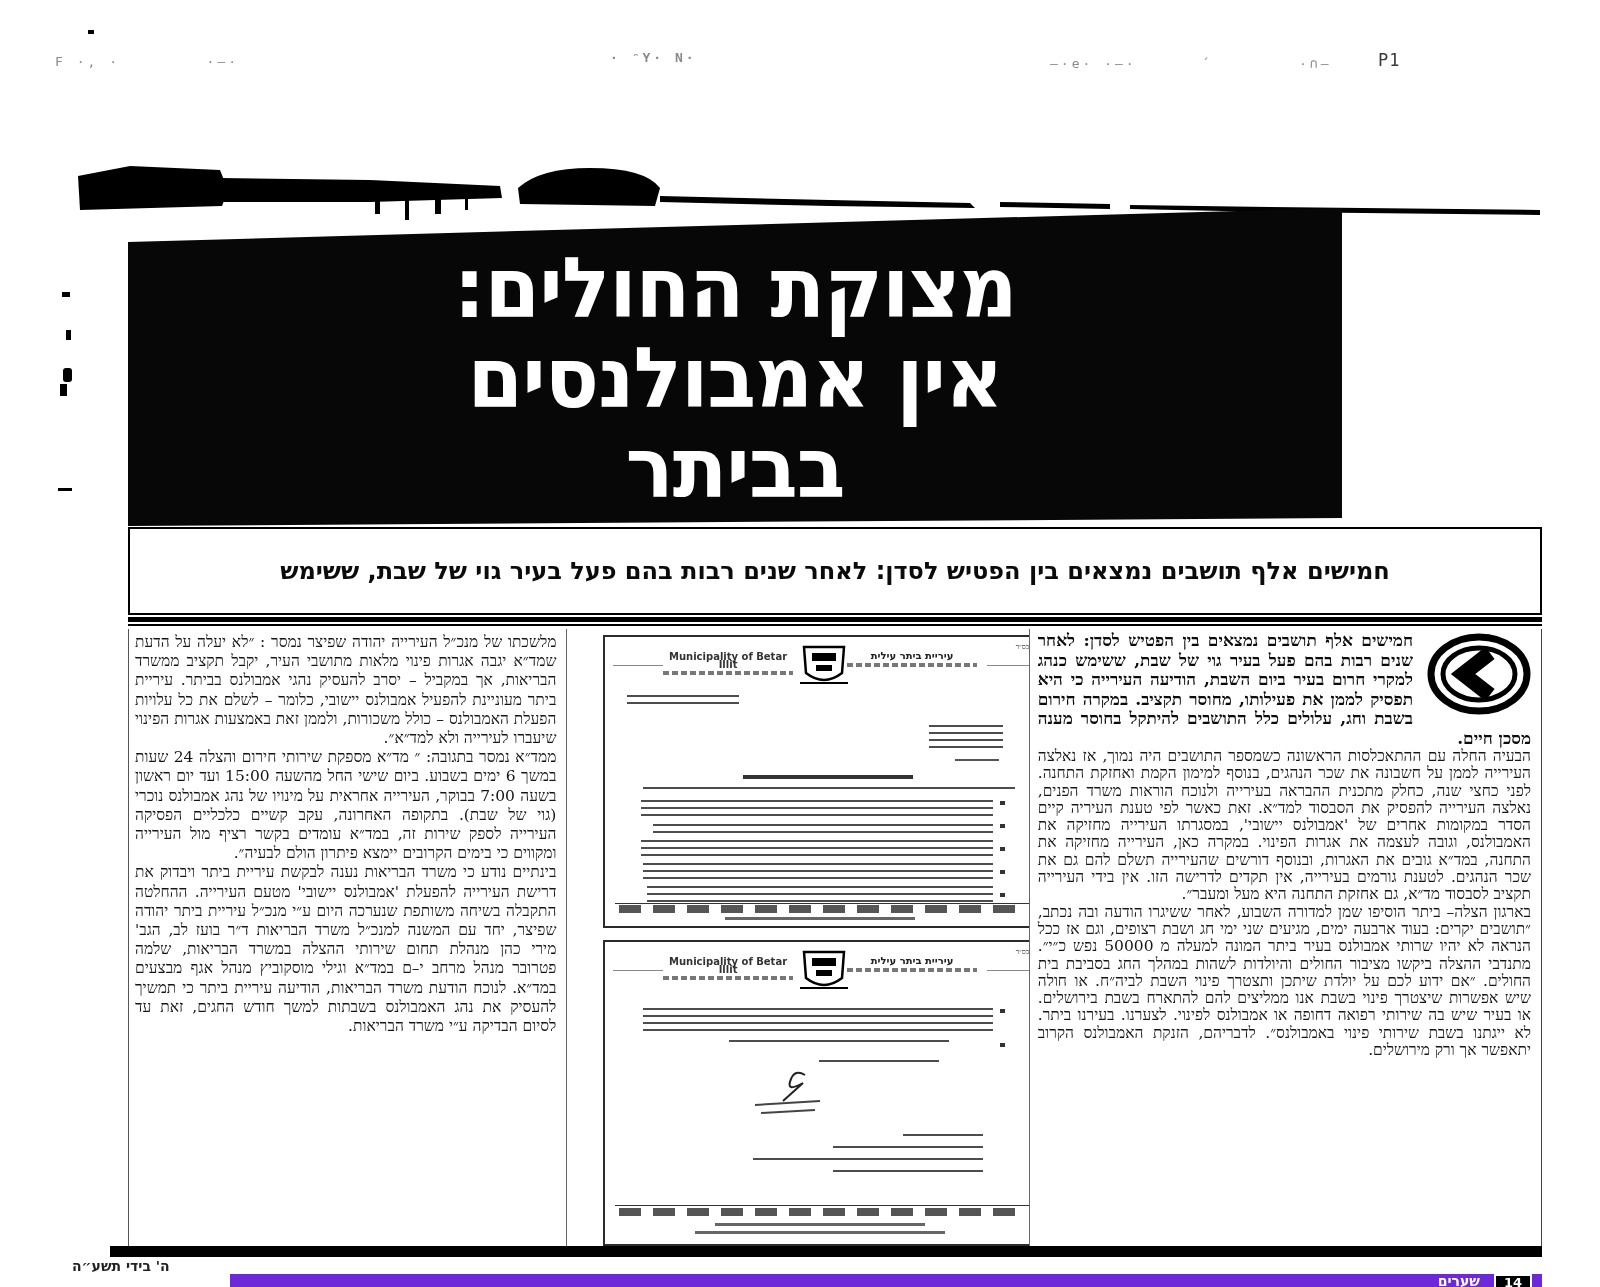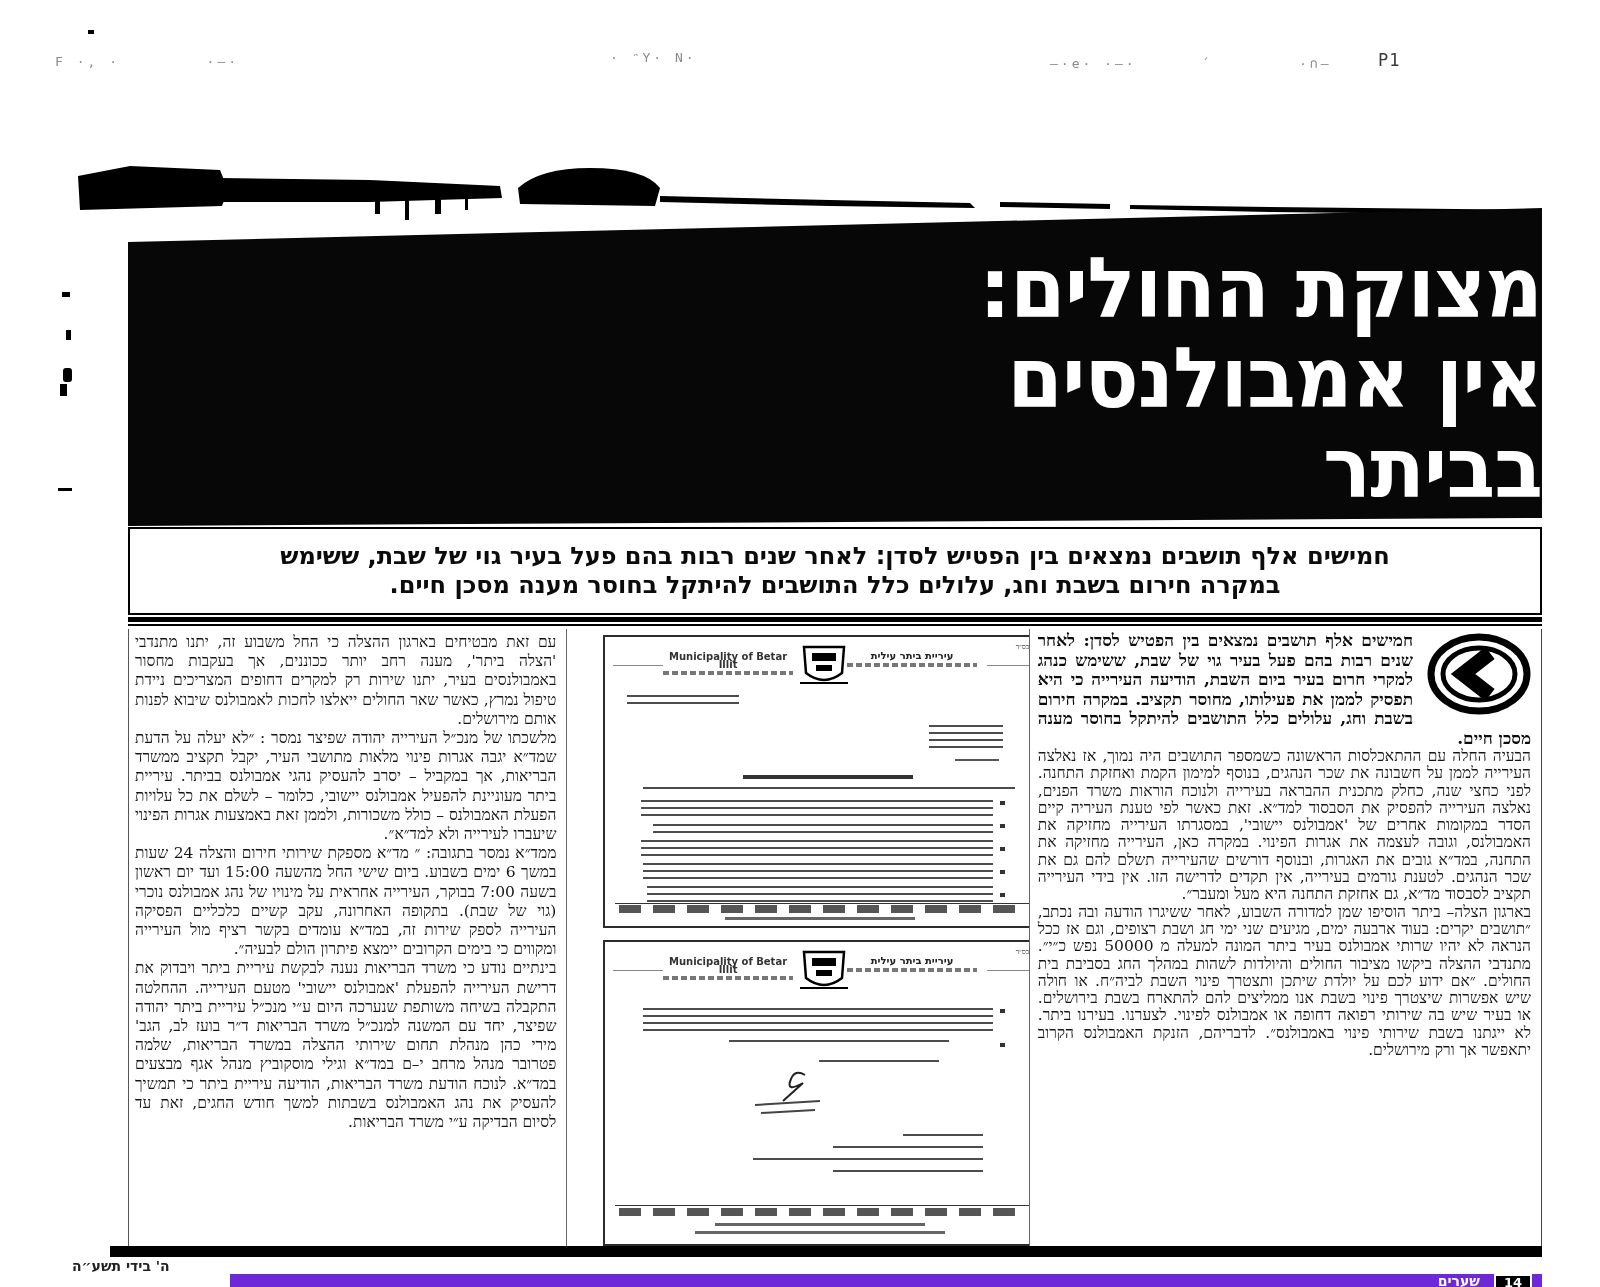--- a/index.html
+++ b/index.html
@@ -4,34 +4,34 @@
 <style>
   html,body{margin:0;padding:0;background:#fff;}
   #page{position:relative;width:1600px;height:1287px;background:#fff;overflow:hidden;
         font-family:"DejaVu Serif",serif;color:#111;}
 
   
   .fax-header{position:absolute;top:42px;left:0;width:1600px;height:40px;
               font-family:"DejaVu Sans Mono",monospace;color:#8a8a8a;font-size:13px;}
   .fax-frag{position:absolute;white-space:pre;letter-spacing:3px;}
   .fax-left{left:55px;top:12px;}
-  .fax-mid{left:610px;top:8px;}
+  .fax-mid{left:610px;top:8px;font-weight:bold;}
   .fax-right{left:1050px;top:14px;}
   .fax-p1{left:1378px;top:8px;color:#3a3a3a;font-size:17px;letter-spacing:1px;}
 
   
   .smudge{position:absolute;left:70px;top:156px;width:1480px;height:80px;}
 
   
   .speck{position:absolute;background:#000;}
 
   
-  .headline-block{position:absolute;left:128px;top:206px;width:1414px;height:320px;
+  .headline-block{position:absolute;left:128px;top:206px;width:1214px;height:320px;
     background:#070707;clip-path:polygon(0 36px,100% 2px,100% calc(100% - 8px),0 100%);
-    display:flex;flex-direction:column;align-items:flex-start;justify-content:center;
+    display:flex;flex-direction:column;align-items:center;justify-content:center;
     padding-top:26px;box-sizing:border-box;direction:rtl;}
   .headline-line{font-family:"DejaVu Sans",sans-serif;font-weight:800;color:#fff;
     font-size:80px;line-height:90px;letter-spacing:-1px;transform:scaleY(1.04);}
 
   
   .subhead-box{position:absolute;left:128px;top:527px;width:1414px;height:88px;
     border:2px solid #000;box-sizing:border-box;direction:rtl;
     display:flex;flex-direction:column;align-items:center;justify-content:center;}
   .subhead-line{font-family:"DejaVu Sans",sans-serif;font-weight:700;font-size:24px;
     line-height:29px;color:#0b0b0b;white-space:nowrap;}
@@ -123,21 +123,20 @@
   <div class="speck" style="left:88px;top:30px;width:6px;height:4px;"></div>
 
   <div class="headline-block">
     <div class="headline-line">מצוקת החולים:</div>
     <div class="headline-line">אין אמבולנסים</div>
     <div class="headline-line">בביתר</div>
   </div>
 
   <div class="subhead-box">
     <div class="subhead-line">חמישים אלף תושבים נמצאים בין הפטיש לסדן:  לאחר שנים רבות בהם פעל בעיר גוי של שבת, ששימש</div>
-    <div class="subhead-line">במקרה חירום בשבת וחג, עלולים כלל התושבים להיתקל בחוסר מענה מסכן חיים.</div>
   </div>
 
   <div class="rule-thick"></div>
   <div class="rule-thin"></div>
 
   <div class="columns">
 
     <div class="col col-right">
       <svg class="arrow-icon" viewBox="0 0 104 82" aria-hidden="true">
         <ellipse cx="52" cy="41" rx="48" ry="37" fill="none" stroke="#000" stroke-width="7"></ellipse>
@@ -228,21 +227,20 @@
         <div class="foot-rule" style="bottom:38px;"></div>
         <div class="foot-dashes" style="bottom:28px;"></div>
         <div class="foot-center" style="bottom:18px;left:110px;width:210px;"></div>
         <div class="foot-center" style="bottom:10px;left:90px;width:250px;"></div>
       </div>
     </div>
 
     <div class="vrule"></div>
 
     <div class="col col-left">
-      <p>עם זאת מבטיחים בארגון ההצלה כי החל משבוע זה, יתנו מתנדבי 'הצלה ביתר', מענה רחב יותר ככוננים, אך בעקבות מחסור באמבולנסים בעיר, יתנו שירות רק למקרים דחופים המצריכים ניידת טיפול נמרץ, כאשר שאר החולים ייאלצו לחכות לאמבולנס שיבוא לפנות אותם מירושלים.</p>
       <p>מלשכתו של מנכ״ל העירייה יהודה שפיצר נמסר : ״לא יעלה על הדעת שמד״א יגבה אגרות פינוי מלאות מתושבי העיר, יקבל תקציב ממשרד הבריאות, אך במקביל – יסרב להעסיק נהגי אמבולנס בביתר. עיריית ביתר מעוניינת להפעיל אמבולנס יישובי, כלומר – לשלם את כל עלויות הפעלת האמבולנס – כולל משכורות, ולממן זאת באמצעות אגרות הפינוי שיעברו לעירייה ולא למד״א״.</p>
       <p>ממד״א נמסר בתגובה: ״ מד״א מספקת שירותי חירום והצלה 24 שעות במשך 6 ימים בשבוע. ביום שישי החל מהשעה 15:00 ועד יום ראשון בשעה 7:00 בבוקר, העירייה אחראית על מינויו של נהג אמבולנס נוכרי (גוי של שבת). בתקופה האחרונה, עקב קשיים כלכליים הפסיקה העירייה לספק שירות זה, במד״א עומדים בקשר רציף מול העירייה ומקווים כי בימים הקרובים יימצא פיתרון הולם לבעיה״.</p>
       <p>בינתיים נודע כי משרד הבריאות נענה לבקשת עיריית ביתר ויבדוק את דרישת העירייה להפעלת 'אמבולנס יישובי' מטעם העירייה. ההחלטה התקבלה בשיחה משותפת שנערכה היום ע״י מנכ״ל עיריית ביתר יהודה שפיצר, יחד עם המשנה למנכ״ל משרד הבריאות ד״ר בועז לב, הגב' מירי כהן מנהלת תחום שירותי ההצלה במשרד הבריאות, שלמה פטרובר מנהל מרחב י–ם במד״א וגילי מוסקוביץ מנהל אגף מבצעים במד״א. לנוכח הודעת משרד הבריאות, הודיעה עיריית ביתר כי תמשיך להעסיק את נהג האמבולנס בשבתות למשך חודש החגים, זאת עד לסיום הבדיקה ע״י משרד הבריאות.</p>
     </div>
   </div>
 
   <div class="article-bottom-bar"></div>
   <div class="footer-date">ה' בידי תשע״ה</div>
   <div class="footer-bar">
     <span class="footer-section">שערים</span>

